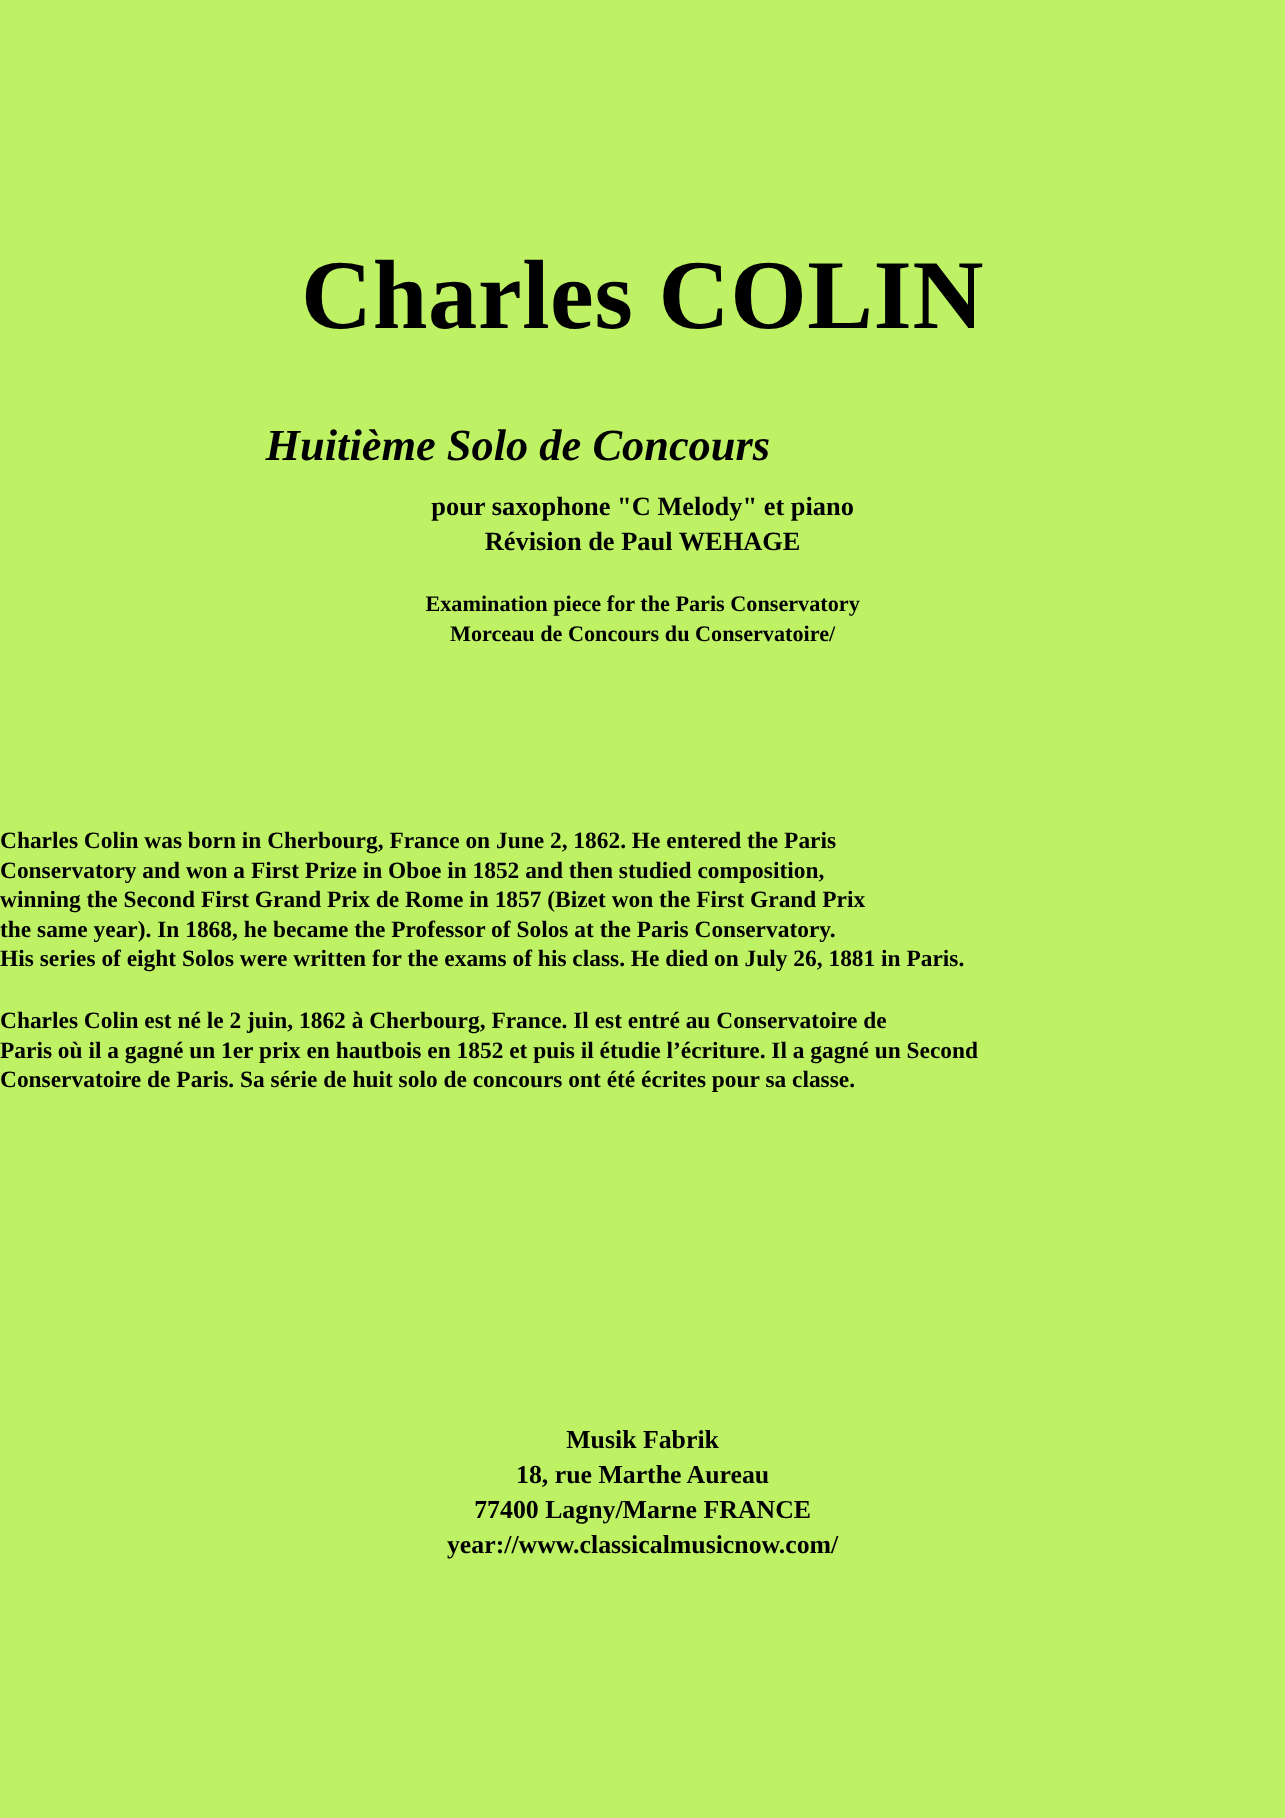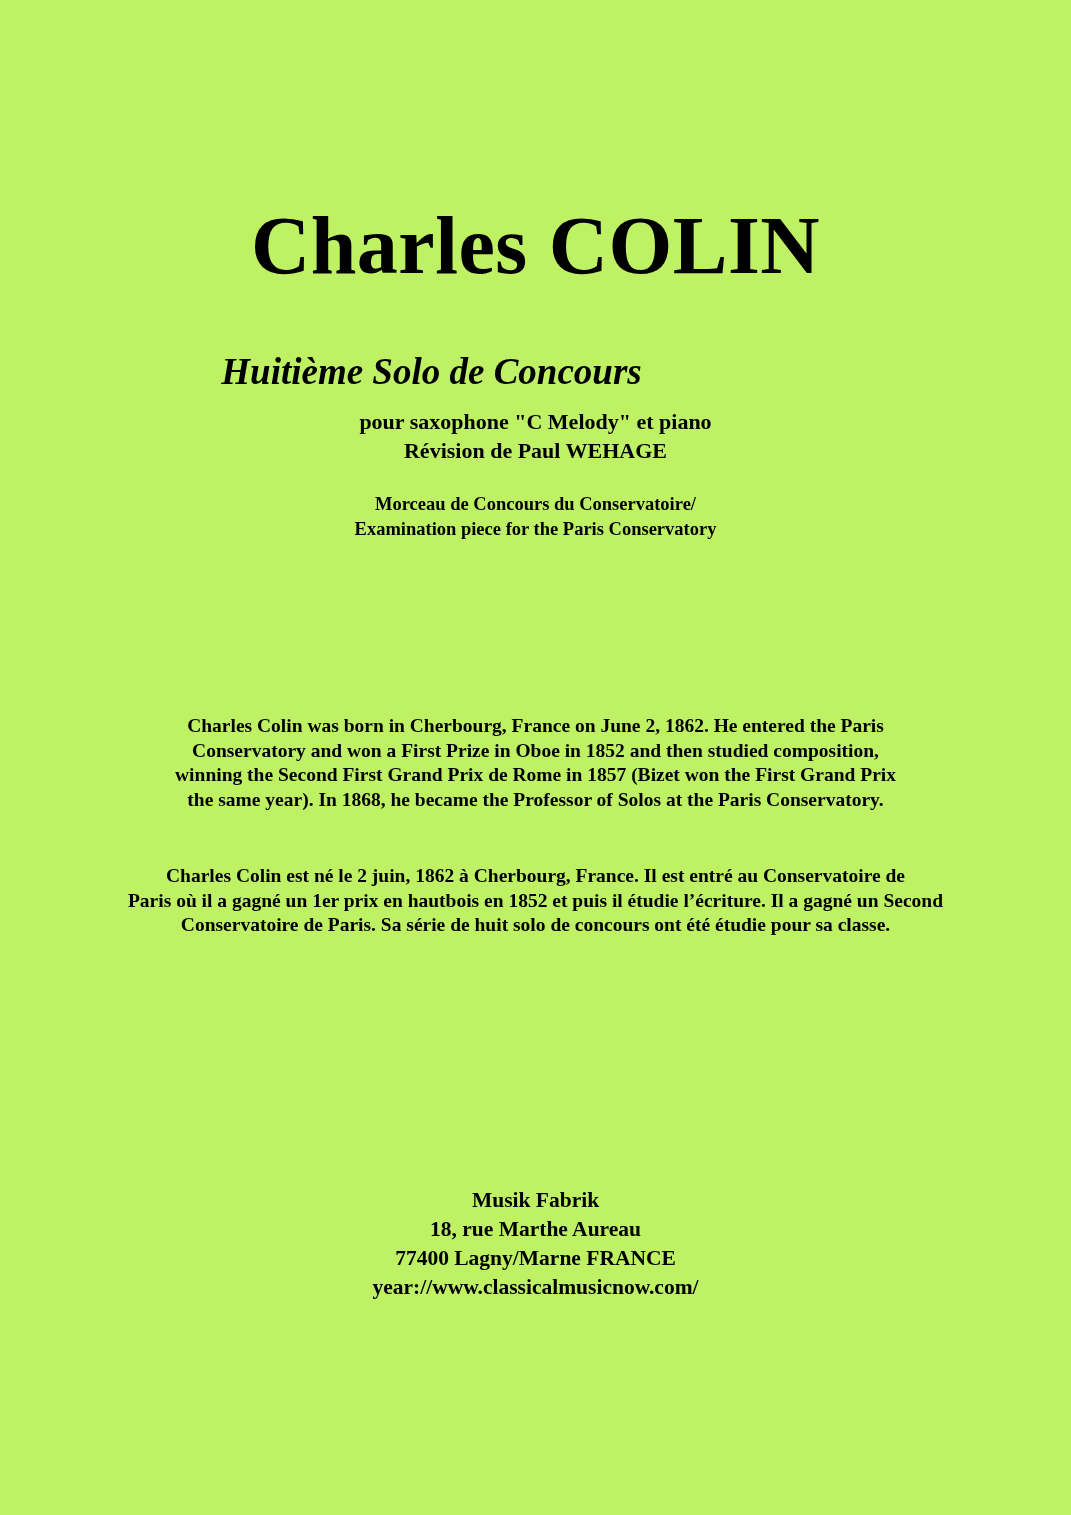--- a/index.html
+++ b/index.html
@@ -70,25 +70,24 @@
     font-weight: bold;
     line-height: 25px;
   }
   .context-note .line { display: block; white-space: nowrap; }
 
   
   .bio {
     position: absolute;
     left: 0;
     width: 1071px;
-    text-align: center;
+    text-align: left;
     font-size: 19.5px;
     font-weight: bold;
     line-height: 24.5px;
-    margin-top: 24px;
   }
   .bio .line { display: block; white-space: nowrap; }
 
   .bio-en { top: 690px; }
   .bio-fr { top: 840px; }
 
   
   .publisher {
     position: absolute;
     top: 1186px;
@@ -111,35 +110,36 @@
   </div>
 
   <div class="work-title">Huitième Solo de Concours</div>
 
   <div class="instrumentation">
     <span class="line">pour saxophone "C Melody" et piano</span>
     <span class="line">Révision de Paul WEHAGE</span>
   </div>
 
   <div class="context-note">
+    <span class="line">Examination piece for the Paris Conservatory</span>
     <span class="line">Morceau de Concours du Conservatoire/</span>
-    <span class="line">Examination piece for the Paris Conservatory</span>
   </div>
 
   <div class="bio bio-en">
     <span class="line">Charles Colin was born in Cherbourg, France on June 2, 1862.  He entered the Paris</span>
     <span class="line">Conservatory  and won a First Prize in Oboe in 1852 and then studied composition,</span>
     <span class="line">winning the Second First Grand Prix de Rome in 1857 (Bizet won the First Grand Prix</span>
     <span class="line">the same year).  In 1868, he became the Professor of Solos at the Paris Conservatory.</span>
+    <span class="line">His series of eight Solos were written for the exams of his class.  He died on July 26, 1881 in Paris.</span>
   </div>
 
   <div class="bio bio-fr">
     <span class="line">Charles Colin est né le 2 juin, 1862 à Cherbourg, France.  Il est entré au Conservatoire de</span>
     <span class="line">Paris où il a gagné un 1er prix en hautbois en 1852 et puis il étudie l’écriture. Il a gagné un Second</span>
-    <span class="line">Conservatoire de Paris.  Sa série de huit solo de concours ont été étudie pour sa classe.</span>
+    <span class="line">Conservatoire de Paris.  Sa série de huit solo de concours ont été écrites pour sa classe.</span>
   </div>
 
   <div class="publisher">
     <span class="line">Musik Fabrik</span>
     <span class="line">18, rue Marthe Aureau</span>
     <span class="line">77400 Lagny/Marne FRANCE</span>
     <span class="line">year://www.classicalmusicnow.com/</span>
   </div>
 
 </div>

